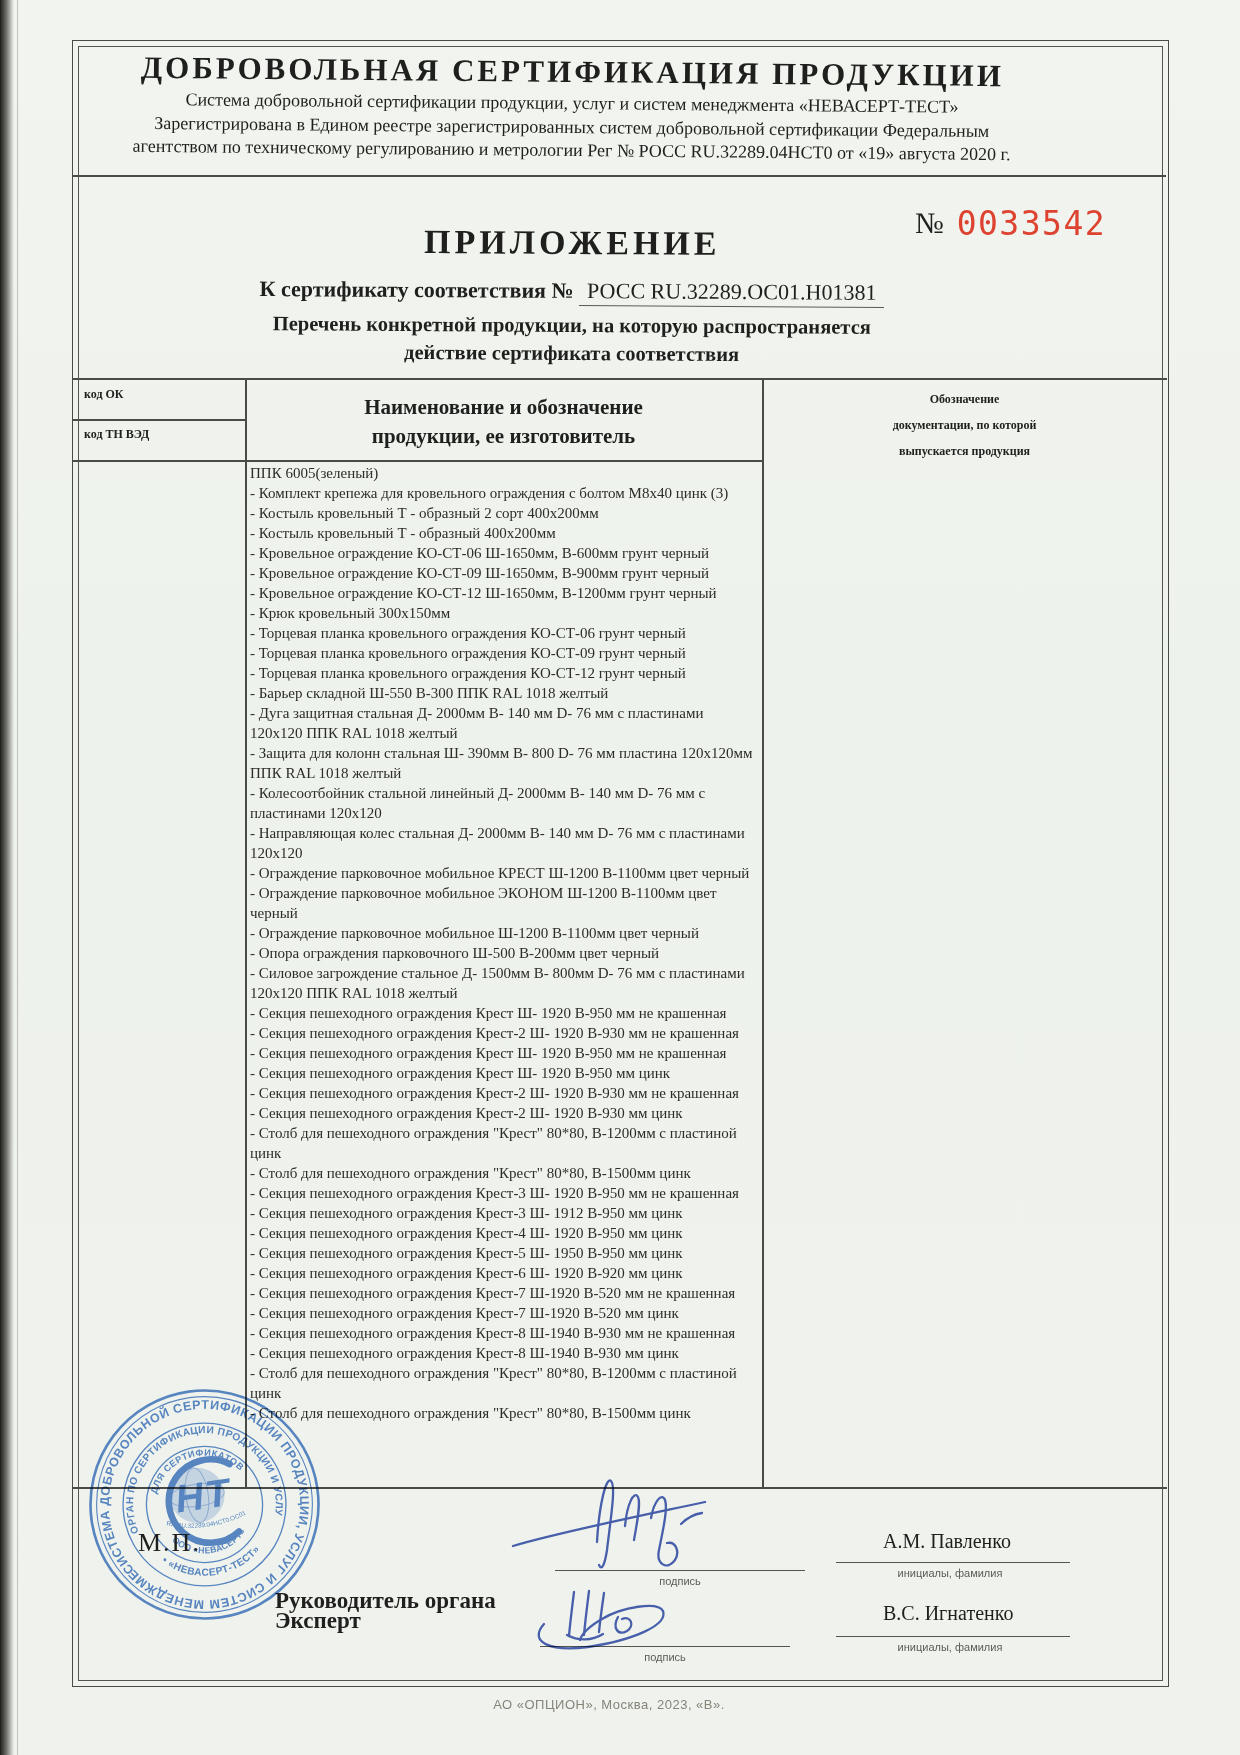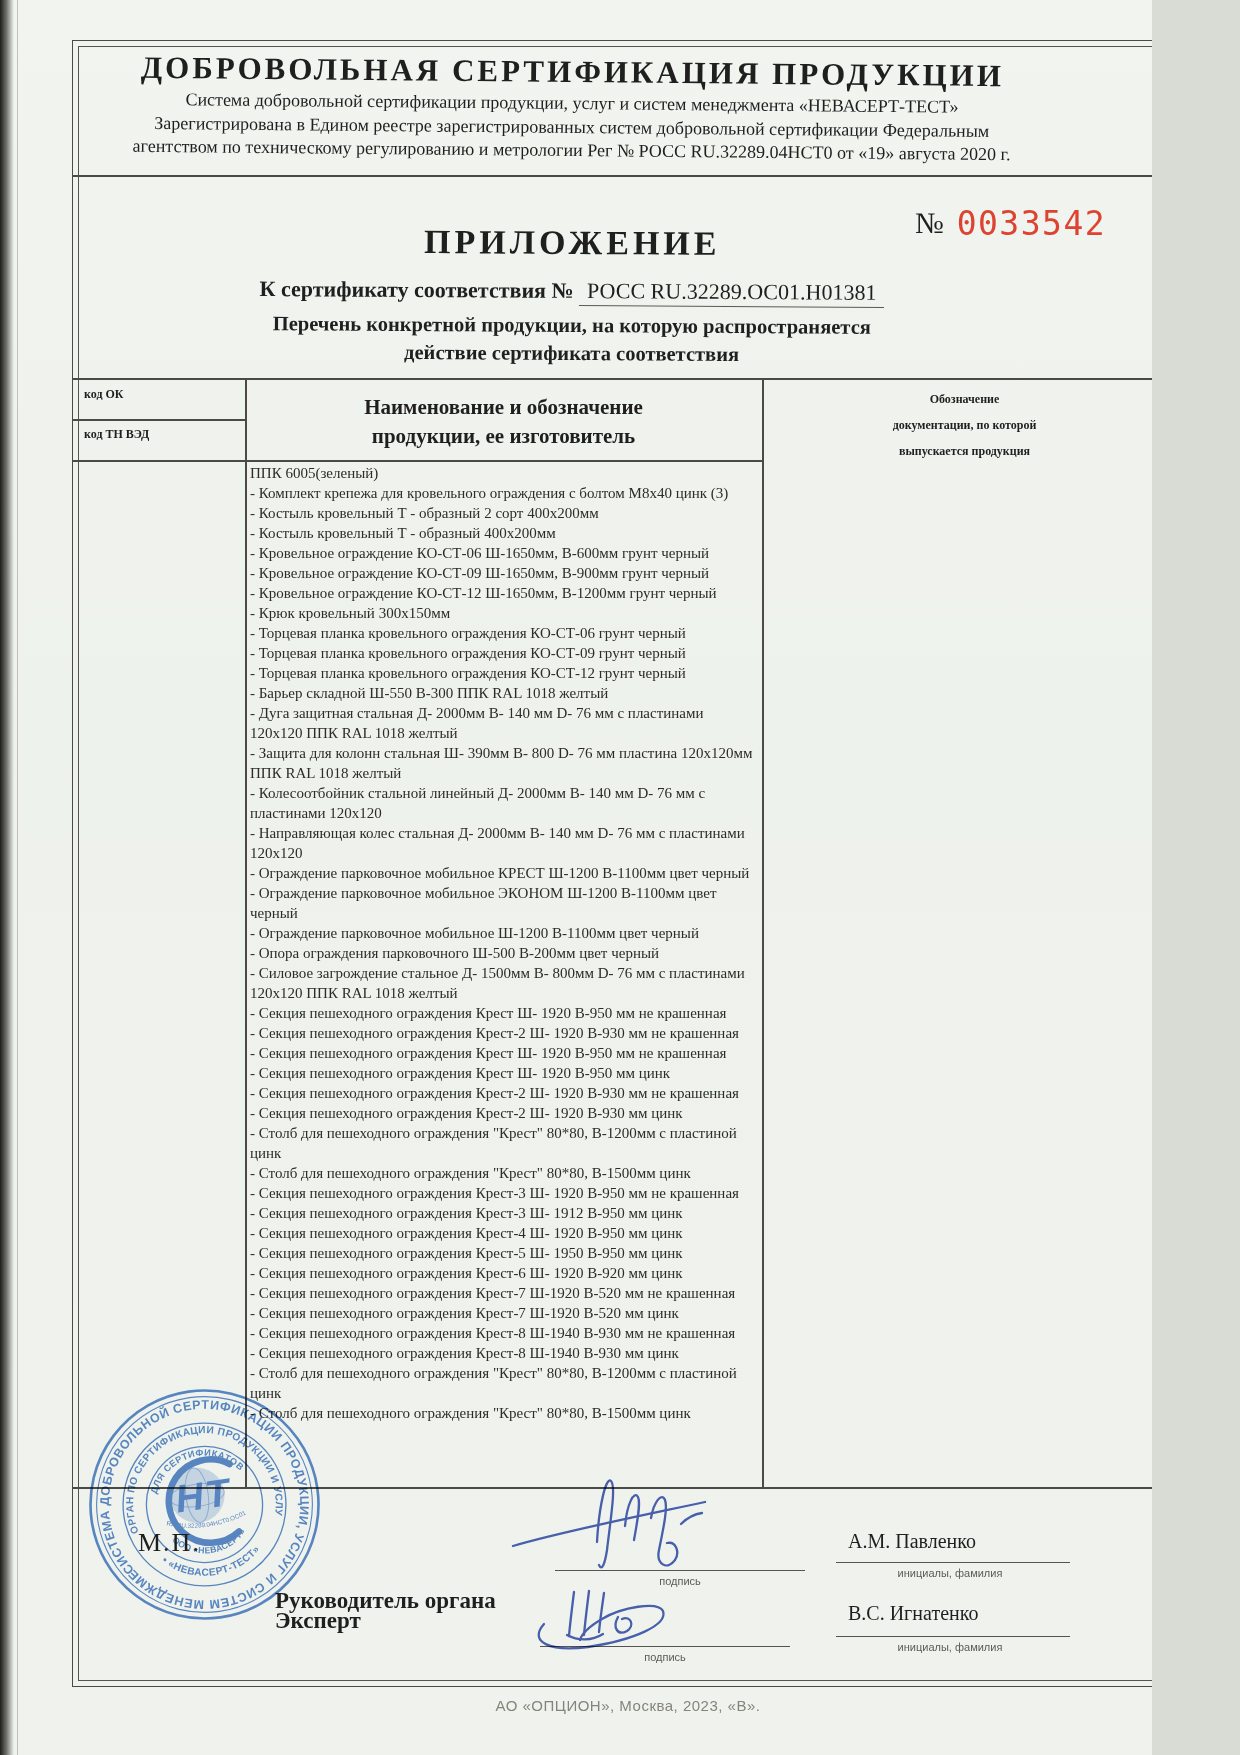--- a/index.html
+++ b/index.html
@@ -1,16 +1,16 @@
 <!DOCTYPE html>
 <html><head>
 <meta charset="utf-8">
 <style>
   html,body{margin:0;padding:0;background:#d9dbd5;}
-  .page{position:relative;width:1152px;height:1755px;overflow:hidden;
+  .page{position:relative;width:1240px;height:1755px;overflow:hidden;
         background:#f1f4ee;
         background-image:linear-gradient(180deg,#f2f5ef 0%,#eef2ec 40%,#f0f3ed 100%);
         font-family:"Liberation Serif","DejaVu Serif",serif;color:#1f1f1d;}
   .abs{position:absolute;}
   .scan-edge{left:0;top:0;bottom:0;width:14px;
         background:linear-gradient(90deg,#1c1c1a 0%,#6f6f6a 45%,rgba(160,160,150,0) 100%);}
   .scan-line{left:17px;top:0;bottom:0;width:1px;background:#9b9b92;opacity:.55;}
   .frame-outer{left:72px;top:40px;width:1095px;height:1645px;border:1.6px solid #4a4a46;}
   .frame-inner{left:78px;top:46px;width:1083px;height:1633px;border:1px solid #55554f;}
   .hline{background:#4a4a46;height:1.5px;}
@@ -28,29 +28,29 @@
   .cert-label{font-weight:700;}
   .cert-number{border-bottom:1.5px solid #5a5a54;padding:0 8px 2px 8px;}
   .subtitle{font-size:20.5px;font-weight:700;line-height:28px;margin-top:7px;}
   .th{font-weight:700;font-size:12px;}
   .col2head{left:245px;width:517px;text-align:center;line-height:27px;}
   .col3head{left:762px;width:405px;text-align:center;line-height:26px;}
   .col1head{left:84px;}
   .products{left:250px;top:463px;width:505px;font-size:15px;line-height:20px;color:#2c2c28;}
   .product-line{white-space:normal;}
   .sig-role{font-size:23px;font-weight:700;}
-  .sig-name{font-size:20px;}
+  .sig-name{font-size:20px;margin-left:35px;}
   .sig-line{background:#55554f;height:1.2px;}
   .sig-label{font-family:"Liberation Sans","DejaVu Sans",sans-serif;font-size:11px;color:#5c5c55;
         text-align:center;}
   .mp{font-size:26px;letter-spacing:2px;z-index:7;}
   .stamp{z-index:6;opacity:.92;mix-blend-mode:multiply;transform:rotate(-8deg);}
   .signature{z-index:5;mix-blend-mode:multiply;}
-  .footer{left:28px;top:1697px;width:1200px;text-align:center;
-        font-family:"Liberation Sans","DejaVu Sans",sans-serif;font-size:15px;
+  .footer{left:9px;top:1697px;width:1200px;text-align:center;
+        font-family:"Liberation Sans","DejaVu Sans",sans-serif;font-size:13px;
         color:#84847a;letter-spacing:.5px;}
 </style>
 </head>
 <body>
 
 <div class="page">
 
   <div class="abs scan-edge"></div>
   <div class="abs scan-line"></div>
 

